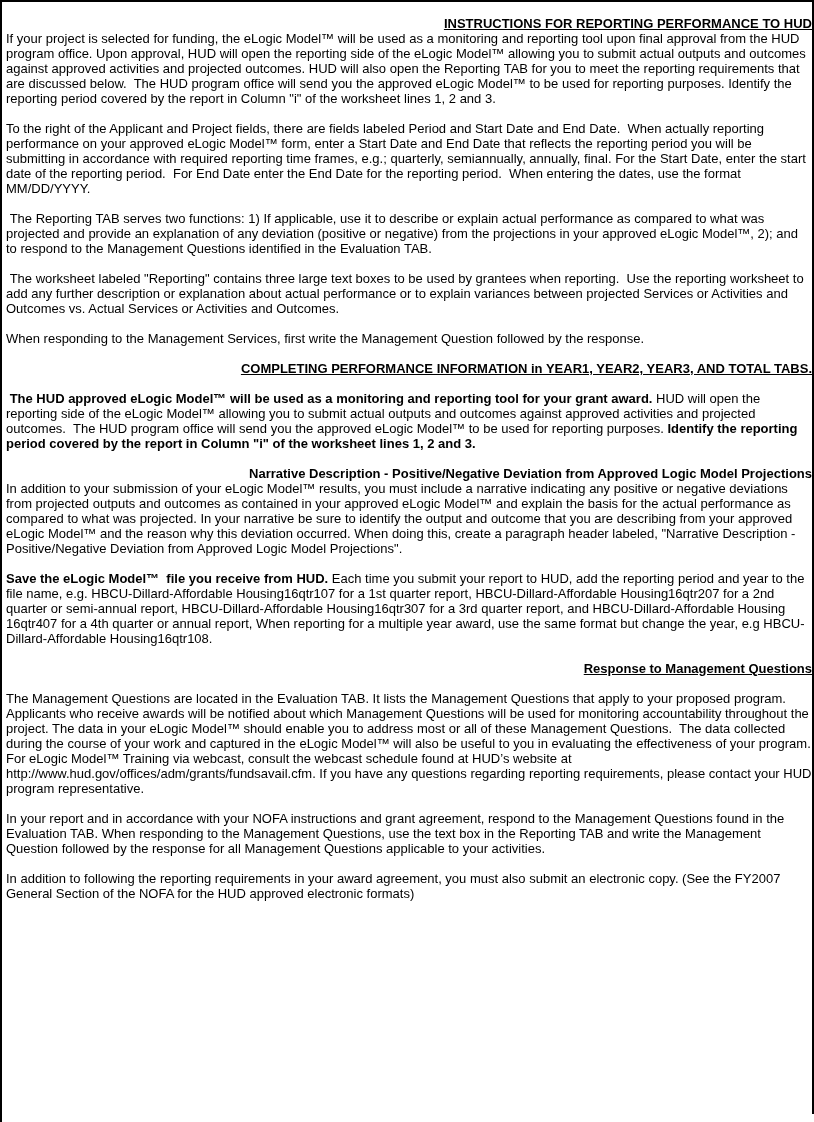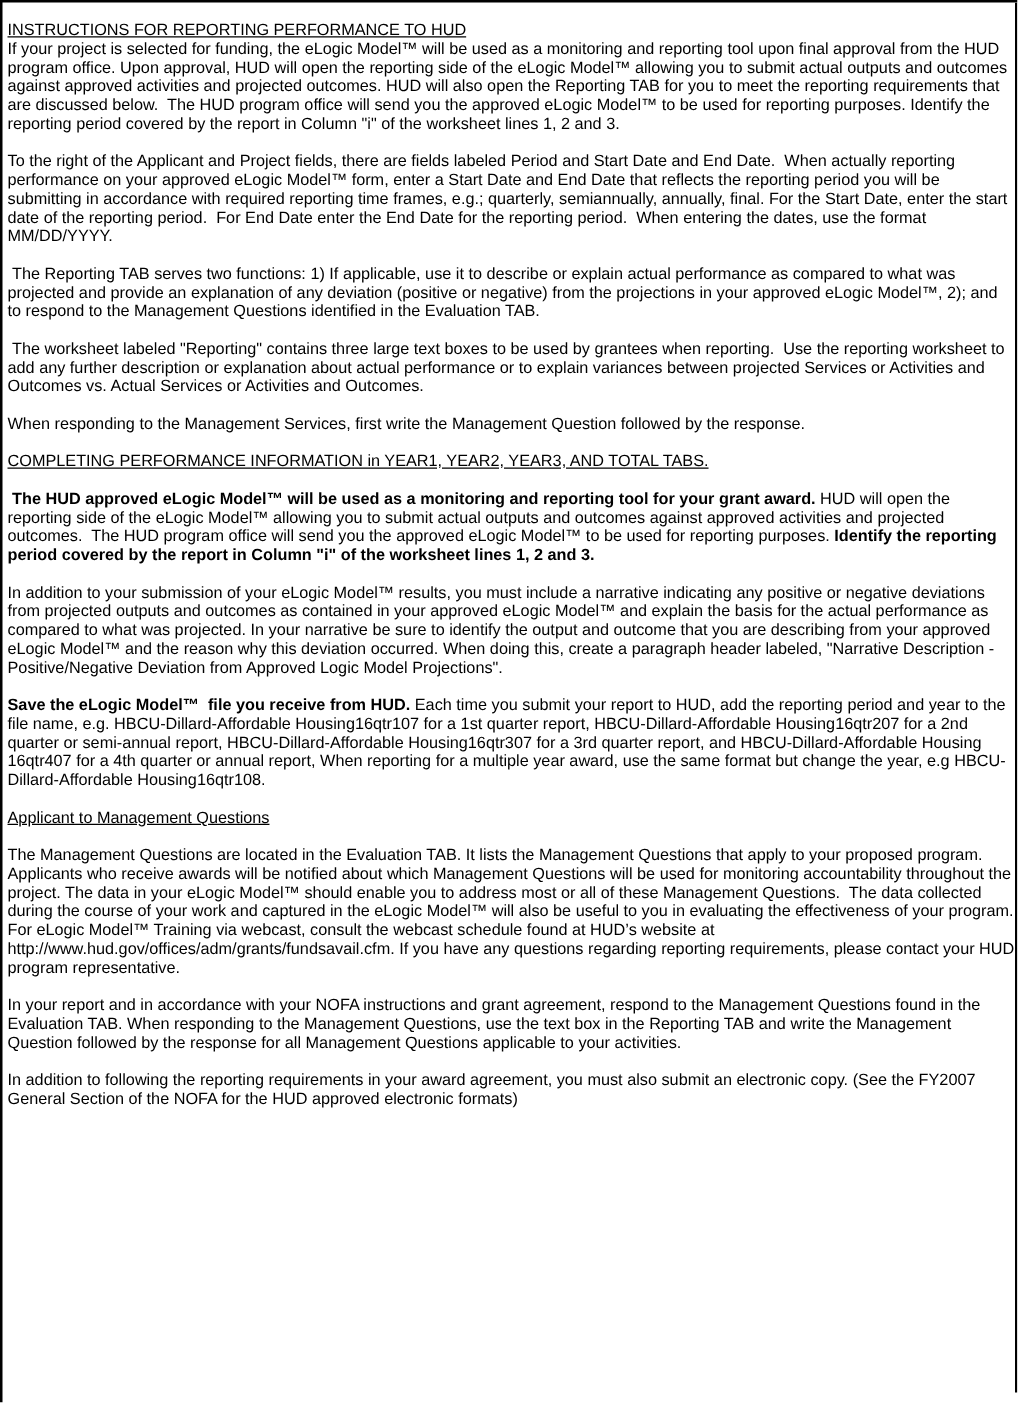--- a/index.html
+++ b/index.html
@@ -19,21 +19,21 @@
     overflow:hidden;
   }
   .sheet::after{
     content:"";
     position:absolute;
     top:0;right:0;
     width:2px;height:1112px;
     background:#000;
   }
   .sheet p{margin:0 0 15px 0;white-space:pre-wrap;}
-  .b{font-weight:normal;}
+  .b{font-weight:bold;text-align:right;}
   .u{text-decoration:underline;}
   .m0{margin-bottom:0 !important;}
 </style>
 </head>
 <body>
 
 <div class="sheet">
 
   <p class="b u m0">INSTRUCTIONS FOR REPORTING PERFORMANCE TO HUD</p>
 
@@ -45,25 +45,26 @@
   <p> The Reporting TAB serves two functions: 1) If applicable, use it to describe or explain actual performance as compared to what was projected and provide an explanation of any deviation (positive or negative) from the projections in your approved eLogic Model™, 2); and to respond to the Management Questions identified in the Evaluation TAB.</p>
 
   <p> The worksheet labeled "Reporting" contains three large text boxes to be used by grantees when reporting.  Use the reporting worksheet to add any further description or explanation about actual performance or to explain variances between projected Services or Activities and Outcomes vs. Actual Services or Activities and Outcomes.</p>
 
   <p>When responding to the Management Services, first write the Management Question followed by the response.</p>
 
   <p class="b u">COMPLETING PERFORMANCE INFORMATION in YEAR1, YEAR2, YEAR3, AND TOTAL TABS.</p>
 
   <p><b> The HUD approved eLogic Model™ will be used as a monitoring and reporting tool for your grant award.</b><span> HUD will open the reporting side of the eLogic Model™ allowing you to submit actual outputs and outcomes against approved activities and projected outcomes.  The HUD program office will send you the approved eLogic Model™ to be used for reporting purposes. </span><b>Identify the reporting period covered by the report in Column "i" of the worksheet lines 1, 2 and 3.</b></p>
 
+  <p class="b m0">Narrative Description - Positive/Negative Deviation from Approved Logic Model Projections</p>
   <p>In addition to your submission of your eLogic Model™ results, you must include a narrative indicating any positive or negative deviations from projected outputs and outcomes as contained in your approved eLogic Model™ and explain the basis for the actual performance as compared to what was projected. In your narrative be sure to identify the output and outcome that you are describing from your approved eLogic Model™ and the reason why this deviation occurred. When doing this, create a paragraph header labeled, "Narrative Description - Positive/Negative Deviation from Approved Logic Model Projections".</p>
 
   <p><b>Save the eLogic Model™  file you receive from HUD.</b><span> Each time you submit your report to HUD, add the reporting period and year to the file name, e.g. HBCU-Dillard-Affordable Housing16qtr107 for a 1st quarter report, HBCU-Dillard-Affordable Housing16qtr207 for a 2nd quarter or semi-annual report, HBCU-Dillard-Affordable Housing16qtr307 for a 3rd quarter report, and HBCU-Dillard-Affordable Housing 16qtr407 for a 4th quarter or annual report, When reporting for a multiple year award, use the same format but change the year, e.g HBCU-Dillard-Affordable Housing16qtr108.</span></p>
 
-  <p class="b u">Applicant to Management Questions</p>
+  <p class="b u">Response to Management Questions</p>
 
   <p>The Management Questions are located in the Evaluation TAB. It lists the Management Questions that apply to your proposed program. Applicants who receive awards will be notified about which Management Questions will be used for monitoring accountability throughout the project. The data in your eLogic Model™ should enable you to address most or all of these Management Questions.  The data collected during the course of your work and captured in the eLogic Model™ will also be useful to you in evaluating the effectiveness of your program. For eLogic Model™ Training via webcast, consult the webcast schedule found at HUD’s website at http://www.hud.gov/offices/adm/grants/fundsavail.cfm. If you have any questions regarding reporting requirements, please contact your HUD program representative.</p>
 
   <p>In your report and in accordance with your NOFA instructions and grant agreement, respond to the Management Questions found in the Evaluation TAB. When responding to the Management Questions, use the text box in the Reporting TAB and write the Management Question followed by the response for all Management Questions applicable to your activities.</p>
 
 
   <p class="m0">In addition to following the reporting requirements in your award agreement, you must also submit an electronic copy. (See the FY2007 General Section of the NOFA for the HUD approved electronic formats)</p>
 
 </div>
 

